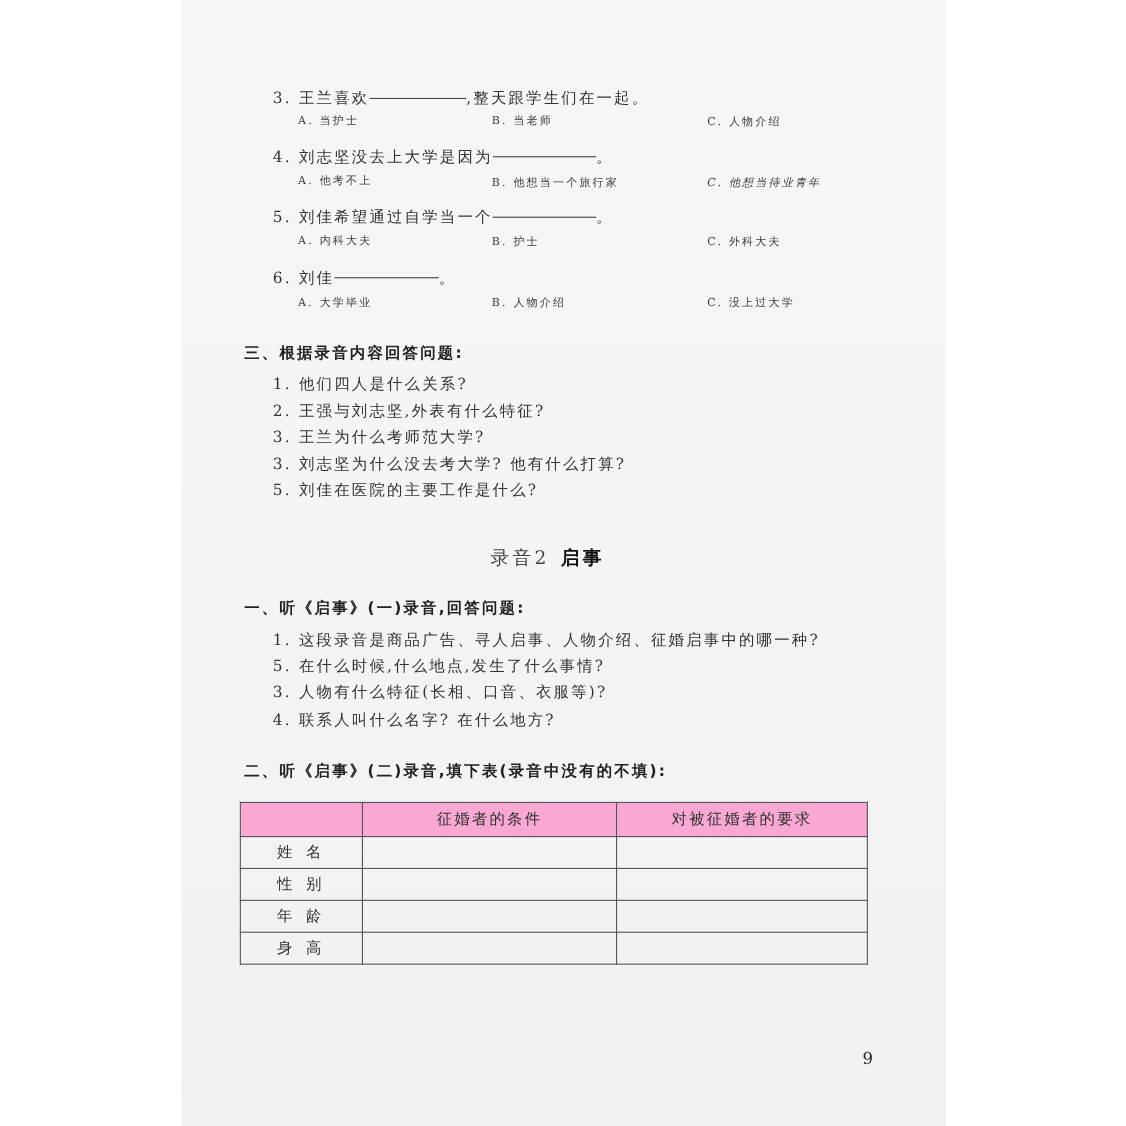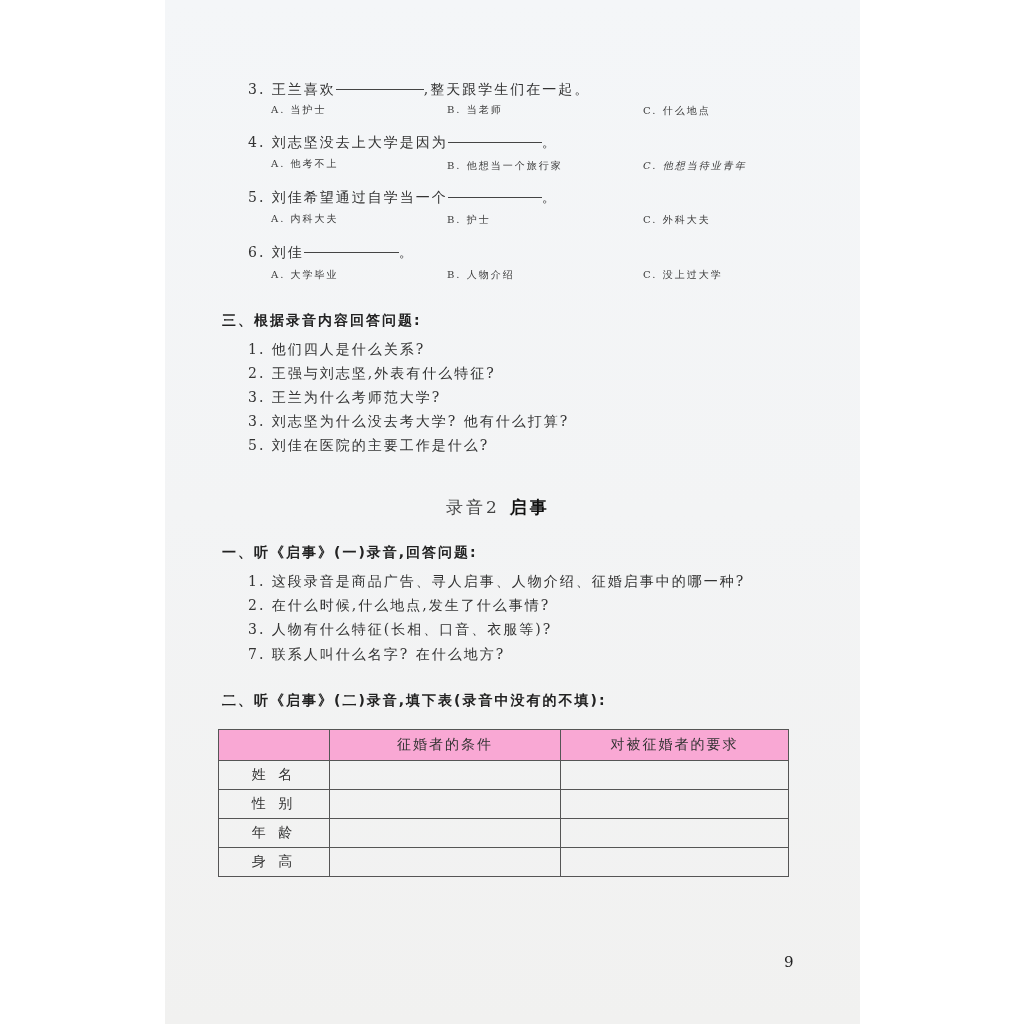--- a/index.html
+++ b/index.html
@@ -38,21 +38,21 @@
 <div class="page"></div>
 
 <div>
 
   <div class="abs q" style="left:248px;top:79px;">
     <span>3.</span>
     <span>王兰喜欢</span><span class="blank" style="width:88px;"></span><span>,整天跟学生们在一起。</span>
   </div>
   <div class="abs opt" style="left:271px;top:103px;">A. 当护士</div>
   <div class="abs opt" style="left:447px;top:103px;">B. 当老师</div>
-  <div class="abs opt" style="left:643px;top:104px;">C. 什么地点</div>
+  <div class="abs opt" style="left:643px;top:104px;">C. 人物介绍</div>
 
   <div class="abs q" style="left:248px;top:132px;">
     <span>4.</span>
     <span>刘志坚没去上大学是因为</span><span class="blank" style="width:94px;"></span><span>。</span>
   </div>
   <div class="abs opt" style="left:271px;top:157px;">A. 他考不上</div>
   <div class="abs opt" style="left:447px;top:159px;">B. 他想当一个旅行家</div>
   <div class="abs opt" style="left:643px;top:159px;font-style:italic;">C. 他想当待业青年</div>
 
   <div class="abs q" style="left:248px;top:187px;">
@@ -78,23 +78,23 @@
 <div class="abs q" style="left:248px;top:389px;">3. 王兰为什么考师范大学?</div>
 <div class="abs q" style="left:248px;top:413px;">3. 刘志坚为什么没去考大学? 他有什么打算?</div>
 <div class="abs q" style="left:248px;top:437px;">5. 刘佳在医院的主要工作是什么?</div>
 
 <div class="abs chapter" style="left:446px;top:496px;">
   <span>录音2</span><b>启事</b>
 </div>
 
 <div class="abs sec-head" style="left:222px;top:544px;">一、听《启事》(一)录音,回答问题:</div>
 <div class="abs q" style="left:248px;top:573px;">1. 这段录音是商品广告、寻人启事、人物介绍、征婚启事中的哪一种?</div>
-<div class="abs q" style="left:248px;top:597px;">2. 在什么时候,什么地点,发生了什么事情?</div>
+<div class="abs q" style="left:248px;top:597px;">5. 在什么时候,什么地点,发生了什么事情?</div>
 <div class="abs q" style="left:248px;top:621px;">3. 人物有什么特征(长相、口音、衣服等)?</div>
-<div class="abs q" style="left:248px;top:646px;">7. 联系人叫什么名字? 在什么地方?</div>
+<div class="abs q" style="left:248px;top:646px;">4. 联系人叫什么名字? 在什么地方?</div>
 
 <div class="abs sec-head" style="left:222px;top:692px;">二、听《启事》(二)录音,填下表(录音中没有的不填):</div>
 
 <table class="fill">
   <thead>
     <tr>
       <th style="width:110px;"></th>
       <th style="width:230px;">征婚者的条件</th>
       <th>对被征婚者的要求</th>
     </tr>

